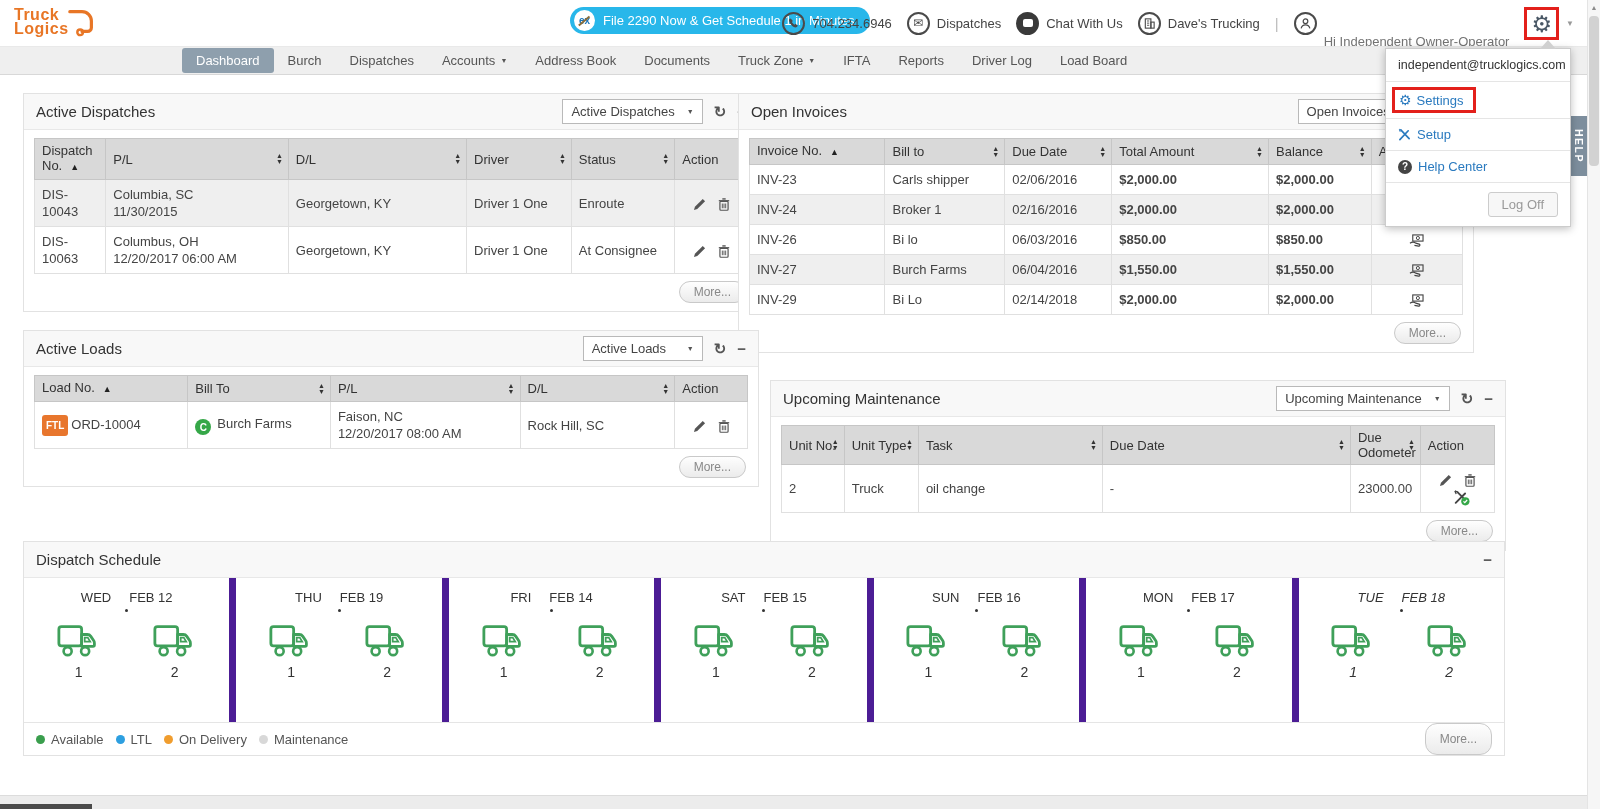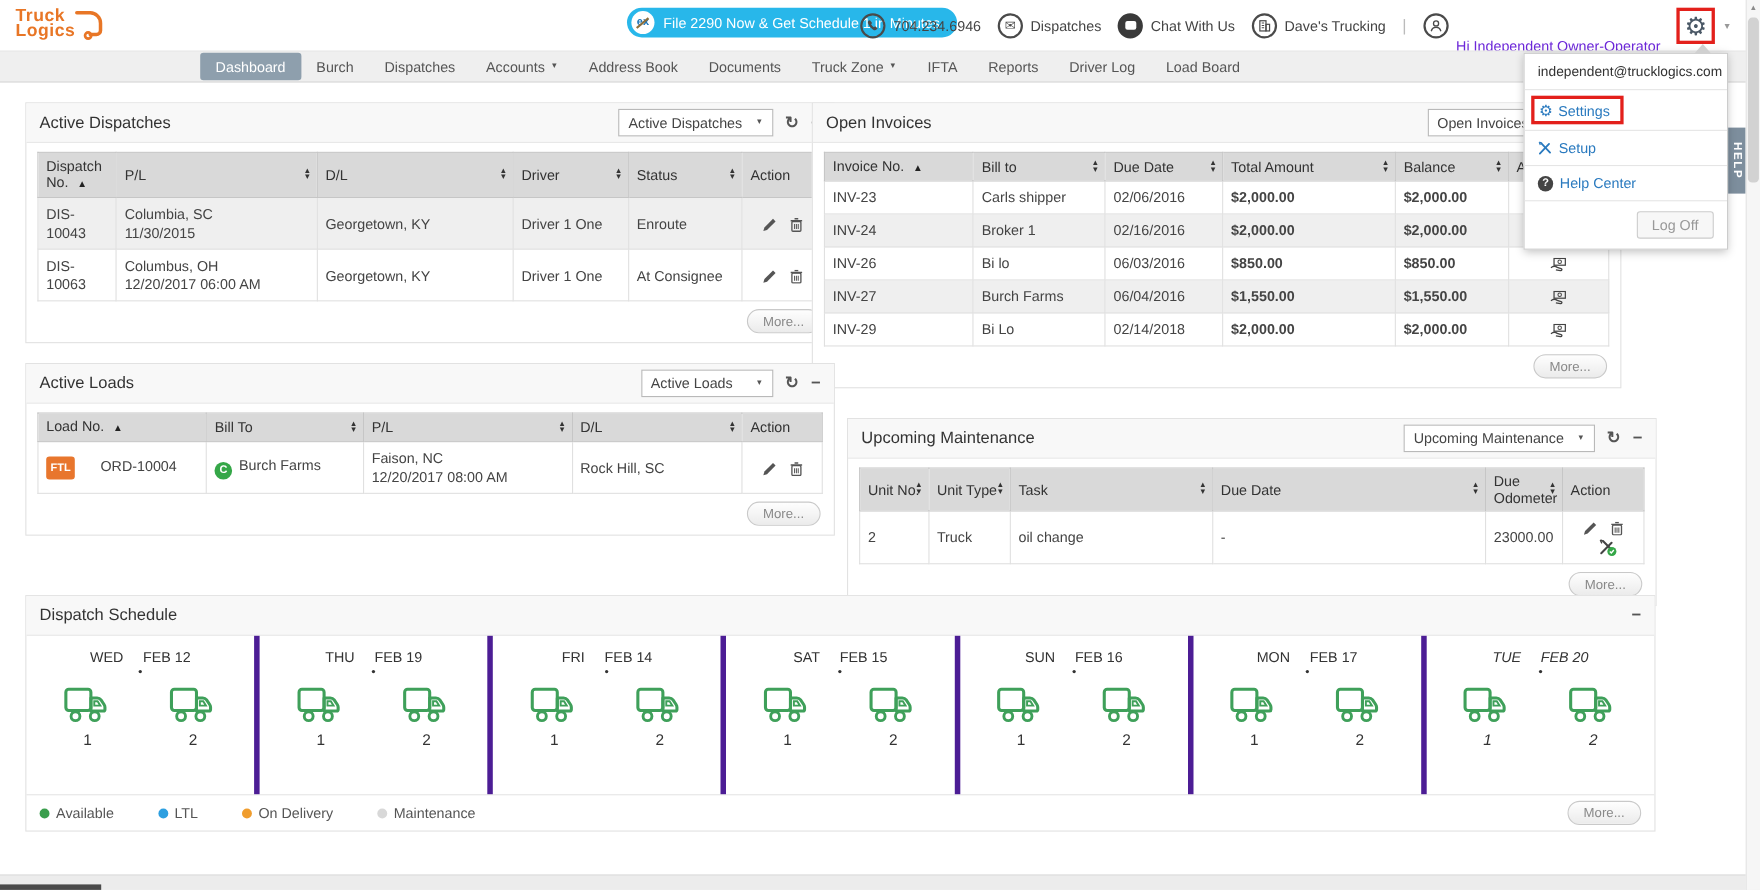--- a/index.html
+++ b/index.html
@@ -17,21 +17,21 @@
     display:flex; align-items:center; padding:0 16px 0 4px; color:#fff; font-size:13px; cursor:pointer; border:none; }
   .banner-ico { width:21px; height:21px; background:#fff; border-radius:50%; margin-right:8px;
     display:flex; align-items:center; justify-content:center; font-size:10px; font-weight:bold; color:#1b75bb; position:relative; }
   .banner-ico i { position:absolute; width:14px; height:1.5px; background:#8a6d3b; transform:rotate(-40deg); left:3px; top:10px; }
   .top-right { position:absolute; right:26px; top:0; height:46px; display:flex; align-items:center; gap:15px; }
   .top-item { display:flex; align-items:center; gap:7px; font-size:13px; color:#444; cursor:pointer; white-space:nowrap; }
   .cicon { width:23px; height:23px; border:2px solid #4a4a4a; border-radius:50%; display:flex; align-items:center; justify-content:center; font-size:11px; color:#4a4a4a; }
   .cicon.filled { background:#3a3a3a; border-color:#3a3a3a; }
   .bubble { width:10px; height:8px; background:#fff; border-radius:2px; }
   .tdivider { color:#bbb; font-size:15px; }
-  .greeting { color:#6d28d9;margin-top:37px; }
+  .greeting { color:#737373;margin-top:37px; }
   .gear-wrap { border:3px solid #e3201b; padding:1px 4px 0 4px; display:flex; align-items:center; cursor:pointer; }
   .gear-glyph { font-size:23px; color:#4a5866; line-height:26px; }
   .gear-caret { font-size:8px; color:#999; margin-left:2px; }
   
   .navbar { position:absolute; left:0; top:46px; width:1600px; height:29px; background:#efefef;
     border-top:1px solid #e9e9e9; border-bottom:1px solid #d8d8d8; display:flex; align-items:stretch; padding-left:182px; }
   .nav-item { font-size:13px; color:#555; padding:0 14px; display:flex; align-items:center; gap:5px; cursor:pointer; }
   .nav-item .ncaret { font-size:7px; color:#555; }
   .nav-item.active { background:#8e9fad; color:#fff; border-radius:3px; margin:1px 0; }
   
@@ -52,33 +52,33 @@
   td.num { text-align:left;font-weight:bold; }
   td.act { text-align:center; }
   .sorts { position:absolute; right:5px; top:50%; transform:translateY(-50%); display:flex; flex-direction:column; line-height:6px; font-size:7px; color:#333; }
   .sort-single { font-size:9px; color:#222; margin-left:8px; }
   .more-row { display:flex; justify-content:flex-end; padding:7px 2px 8px 0; }
   .more-btn { border:1px solid #c9c9c9; border-radius:12px; background:linear-gradient(#fefefe,#ebebeb);
     color:#888; font-size:12px; padding:3px 14px; cursor:pointer; font-family:inherit; }
   .icon-btn { cursor:pointer; display:inline-flex; vertical-align:middle; }
   .icon-gap { margin-left:12px; }
   .ftl-badge { display:inline-block; background:#e8762d; color:#fff; font-size:10px; font-weight:bold;
-    border-radius:3px; padding:2px 4px; margin-right:23px; }
+    border-radius:3px; padding:2px 4px; margin-right:3px; }
   .c-badge { display:inline-flex; width:16px; height:16px; border-radius:50%; background:#35a748; color:#fff;
     font-size:10px; font-weight:bold; align-items:center; justify-content:center; margin-right:6px; vertical-align:-3px; }
   
   .days { display:flex; height:144px; }
-  .day-col { flex:1; border-right:5px solid #4c1d95; text-align:center; padding-top:12px; }
+  .day-col { flex:1; border-right:7px solid #4c1d95; text-align:center; padding-top:12px; }
   .day-col:last-child { border-right:none;font-style:italic; }
   .day-head { font-size:13px; color:#333; display:flex; justify-content:center; gap:18px; }
   .day-dot { width:3px; height:3px; background:#333; border-radius:50%; margin:4px auto 12px; }
   .trucks { display:flex; justify-content:center; gap:50px; }
   .truck-cell { display:flex; flex-direction:column; align-items:center; cursor:pointer; }
   .truck-num { font-size:14px; color:#333; margin-top:5px; }
-  .legend-bar { border-top:1px solid #e5e5e5; display:flex; align-items:center; gap:40px; padding:0 12px; height:33px; }
+  .legend-bar { border-top:1px solid #e5e5e5; display:flex; gap:12px; padding:0 12px; height:33px; }
   .legend-item { display:flex; align-items:center; gap:6px; font-size:13px; color:#555; }
   .dot { width:9px; height:9px; border-radius:50%; display:inline-block; }
   .legend-more { margin-left:auto; }
   
   .user-menu { position:absolute; left:1385px; top:48px; width:186px; background:#fff;
     border:1px solid #ccc; box-shadow:0 2px 8px rgba(0,0,0,.25); z-index:60; font-size:13px; }
   .um-notch { position:absolute; top:-9px; right:14px; width:0; height:0;
     border-left:8px solid transparent; border-right:8px solid transparent; border-bottom:9px solid #d0d0d0; }
   .um-email { padding:9px 12px; color:#333; border-bottom:1px solid #e5e5e5; font-size:12.5px; }
   .um-item { padding:8px 12px; border-bottom:1px solid #e5e5e5; color:#2a7abf; display:flex; align-items:center; cursor:pointer; }
@@ -735,21 +735,21 @@
             <svg width="46" height="35">
               <use href="#i-truck"></use>
             </svg>
             <span class="truck-num">2</span>
           </div>
       </div>
     </div>
     <div class="day-col">
       <div class="day-head">
           <span>TUE</span>
-          <span>FEB 20</span>
+          <span>FEB 18</span>
         </div>
       <div class="day-dot"></div>
       <div class="trucks">
         <div class="truck-cell">
             <svg width="46" height="35">
               <use href="#i-truck"></use>
             </svg>
             <span class="truck-num">1</span>
           </div>
         <div class="truck-cell">

